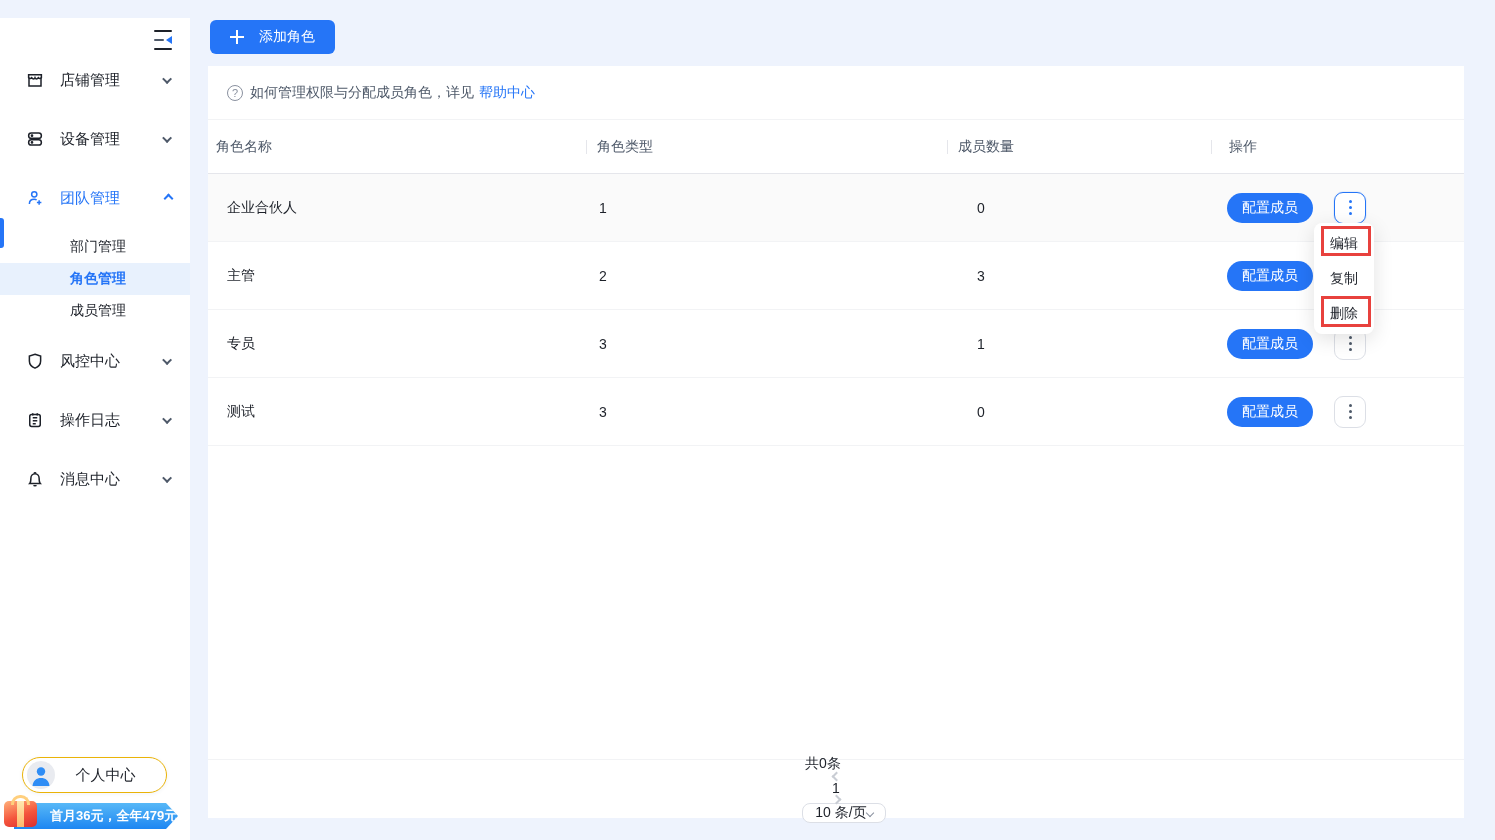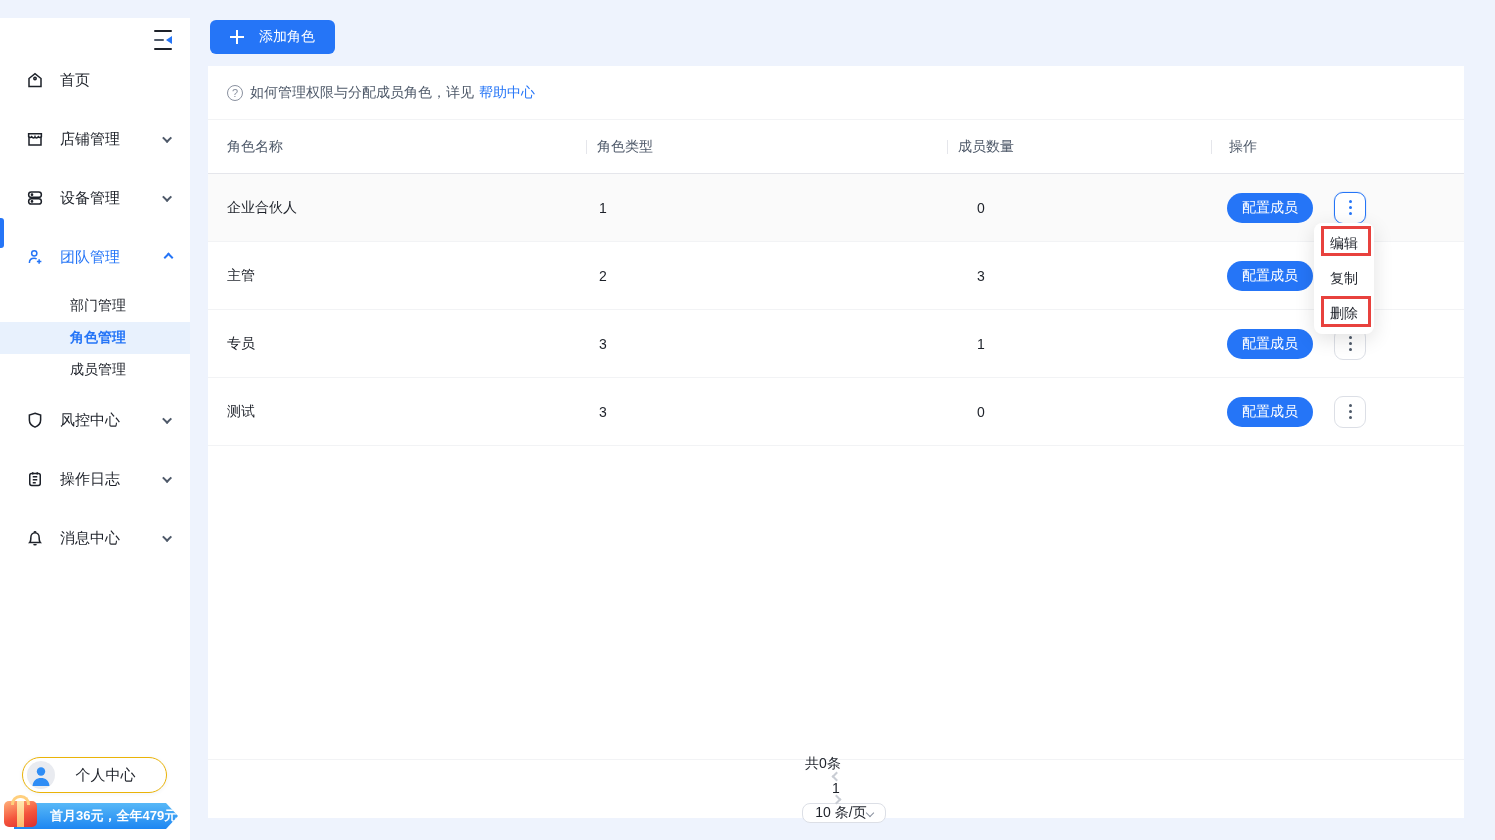--- a/index.html
+++ b/index.html
@@ -49,21 +49,21 @@
   .plus-ic::before { content:""; position:absolute; left:0; top:6px; width:14px; height:2px; background:#fff; }
   .plus-ic::after { content:""; position:absolute; left:6px; top:0; width:2px; height:14px; background:#fff; }
 
   .panel { position:absolute; left:208px; top:66px; width:1256px; height:752px; background:#fff; }
   .helpbar { height:54px; display:flex; align-items:center; padding-left:19px; font-size:14px; color:#4e5969; border-bottom:1px solid #f2f3f5; }
   .q-icon { width:16px; height:16px; border:1.2px solid #8a919f; border-radius:50%; color:#8a919f; font-size:11px; display:flex; align-items:center; justify-content:center; margin-right:7px; }
   .help-link { color:#2575f7; margin-left:5px; cursor:pointer; }
 
   .tgrid { display:grid; grid-template-columns:378px 361px 264px 1fr; align-items:center; }
   .thead { height:54px; border-bottom:1px solid #e5e6eb; color:#4e5969; font-size:14px; }
-  .thead .cell { position:relative; padding-left:19px; }
+  .thead .cell { position:relative; padding-left:8px; }
   .thead .cell:not(:first-child) { padding-left:11px; }
   .thead .cell:not(:first-child)::before { content:""; position:absolute; left:0; top:50%; transform:translateY(-50%); width:1px; height:14px; background:#e5e6eb; }
   .thead .cell:last-child { padding-left:18px; }
 
   .trow { height:68px; border-bottom:1px solid #f2f3f5; font-size:14px; }
   .trow.hover { background:#fafafa; }
   .trow .c1 { padding-left:19px; }
   .trow .c2 { padding-left:13px; }
   .trow .c3 { padding-left:30px; }
   .trow .c4 { padding-left:16px; display:flex; align-items:center; gap:21px; }
@@ -98,29 +98,20 @@
       <span class="mid">
           <span class="bar short"></span>
           <span class="tri"></span>
         </span>
       <span class="bar"></span>
     </div>
 
     <div class="active-bar"></div>
 
     <nav class="menu">
-      <div class="s-item">
-        <span class="s-icon">
-          <svg width="18" height="18" viewBox="0 0 24 24" fill="none" stroke="currentColor" stroke-width="2">
-              <path d="M4 10 L12 3.5 L20 10 V20.5 H4 Z"></path>
-              <circle cx="12" cy="10" r="1.6"></circle>
-            </svg>
-        </span>
-        <span class="s-label">首页</span>
-      </div>
 
       <div class="s-item">
         <span class="s-icon">
           <svg width="18" height="18" viewBox="0 0 24 24" fill="none" stroke="currentColor" stroke-width="2">
               <path d="M4 9 L4 20 H20 V9"></path>
               <path d="M3.5 9 V5 H20.5 V9 C20.5 9 18 11 16.5 9 C15 11 12.8 11 12 9 C11.2 11 9 11 7.5 9 C6 11 3.5 9 3.5 9 Z"></path>
             </svg>
         </span>
         <span class="s-label">店铺管理</span>
         <span class="chev down"></span>

